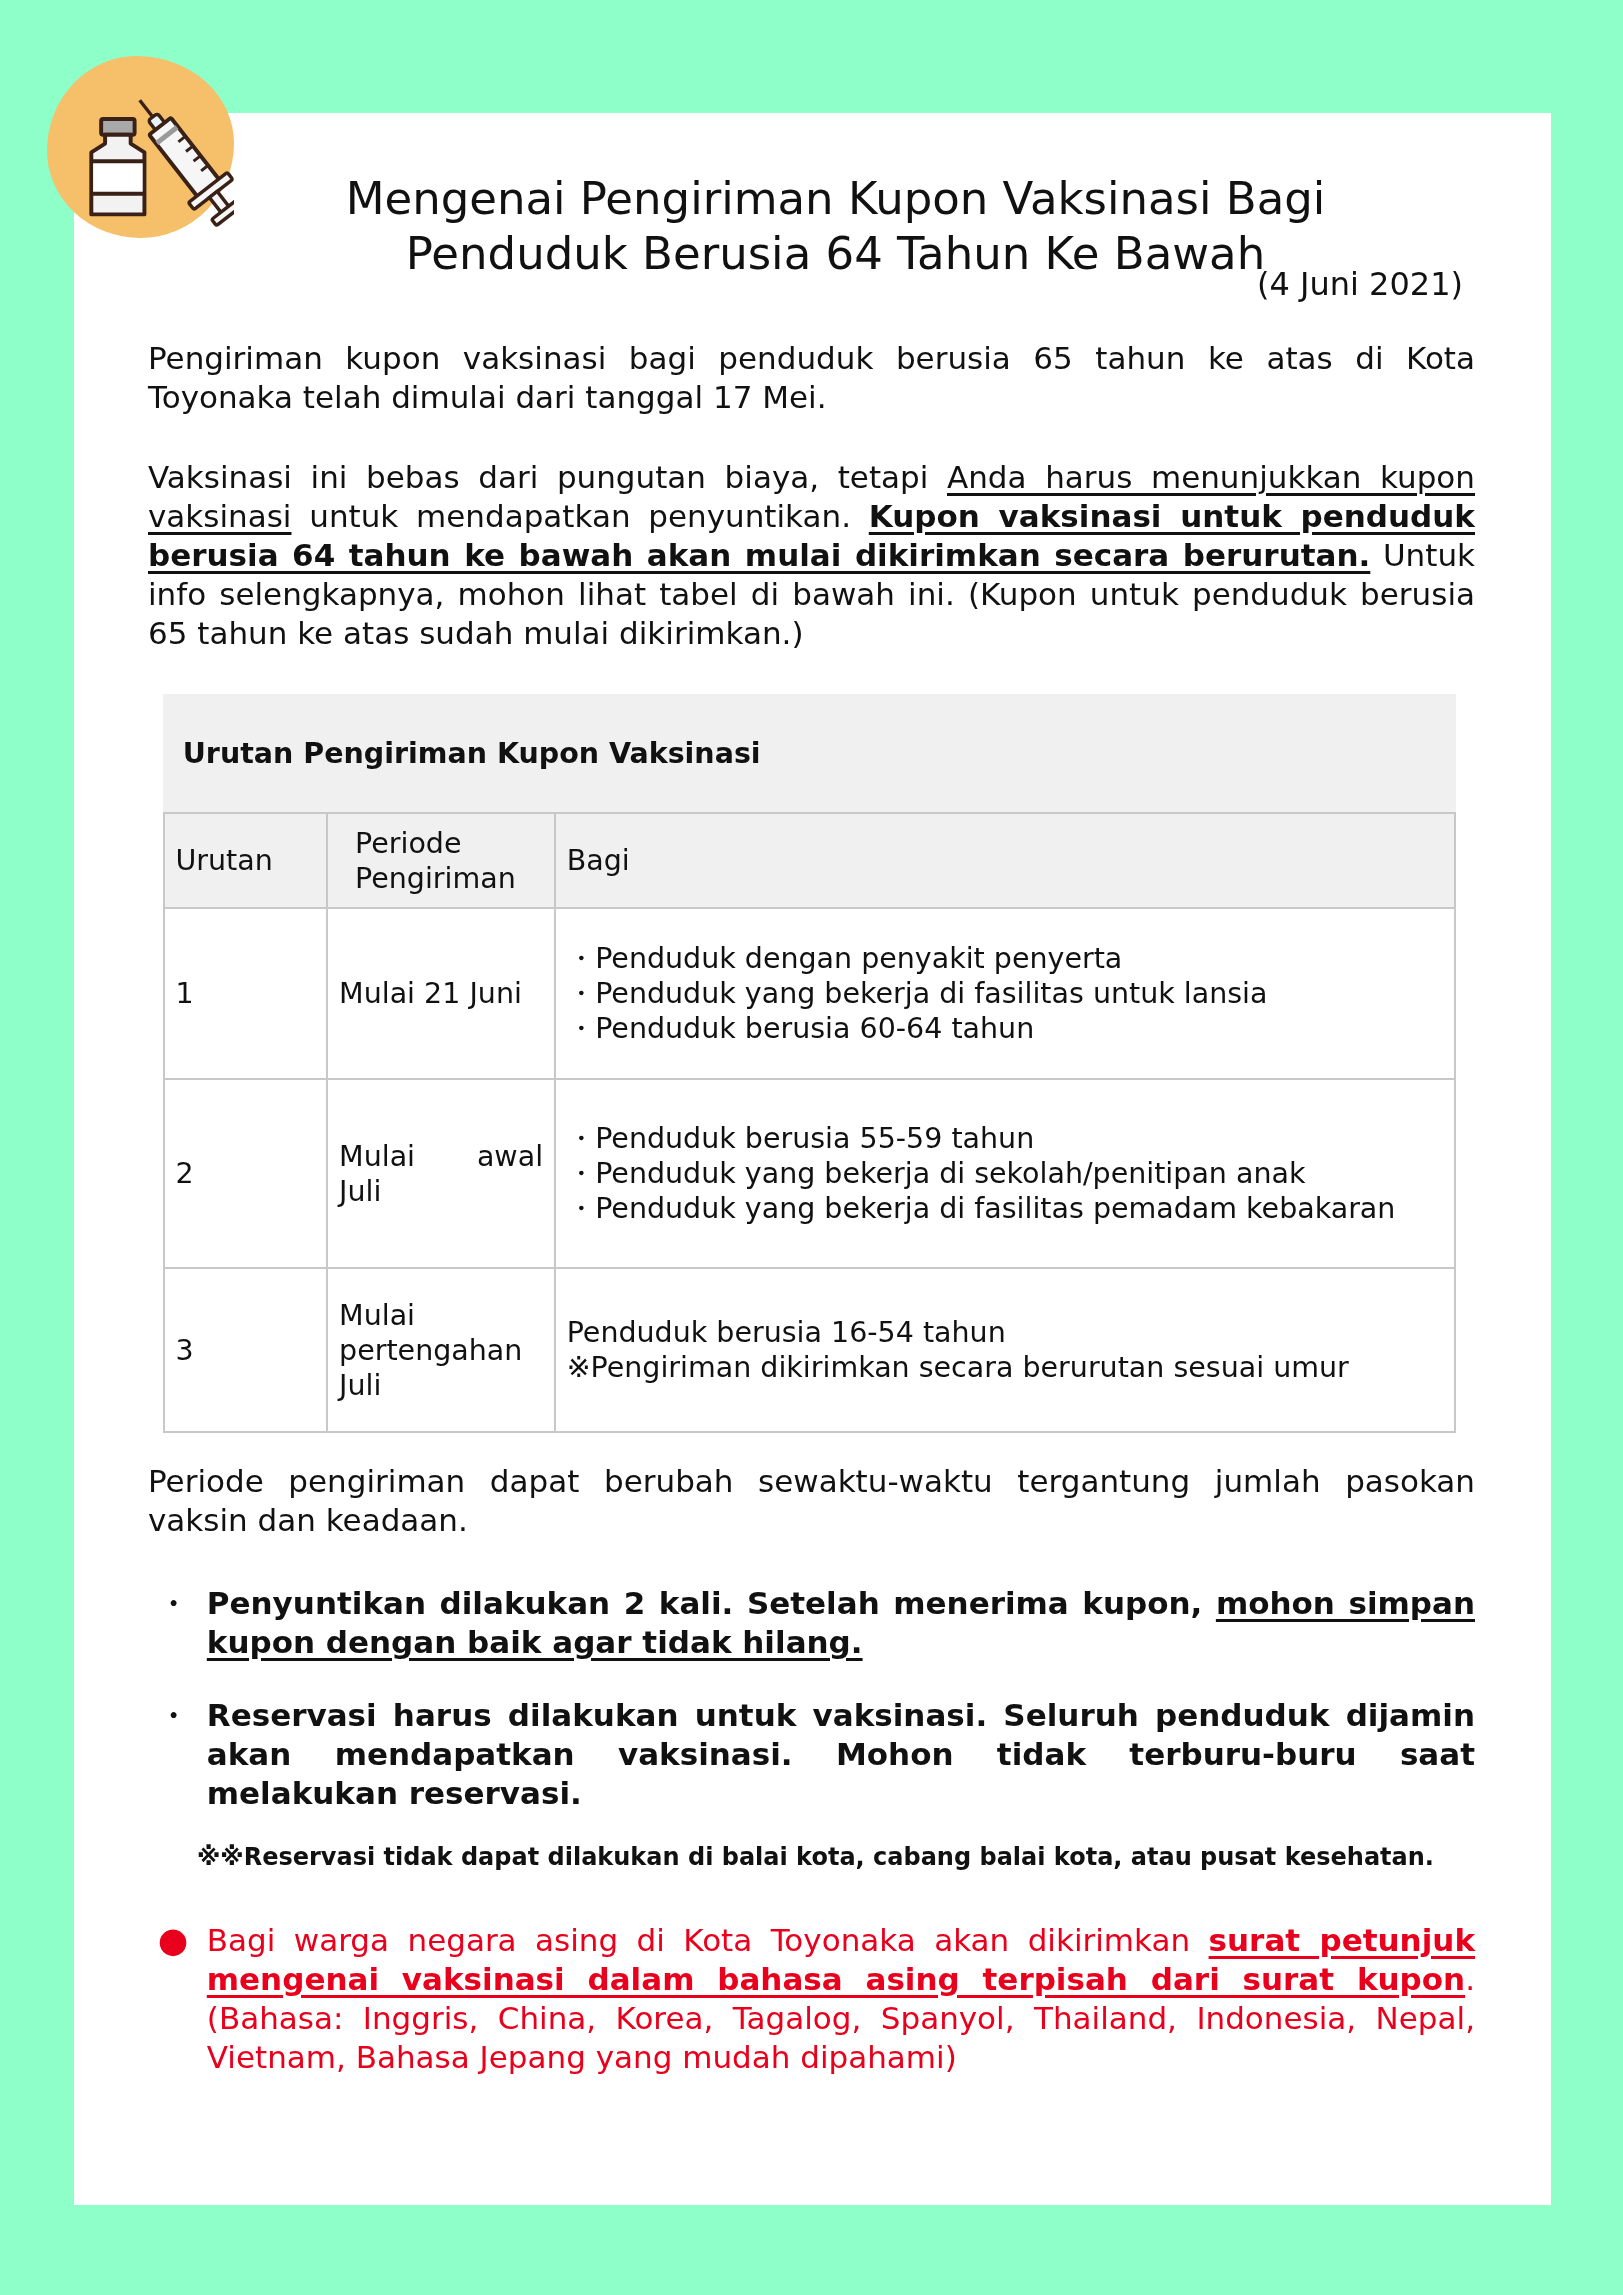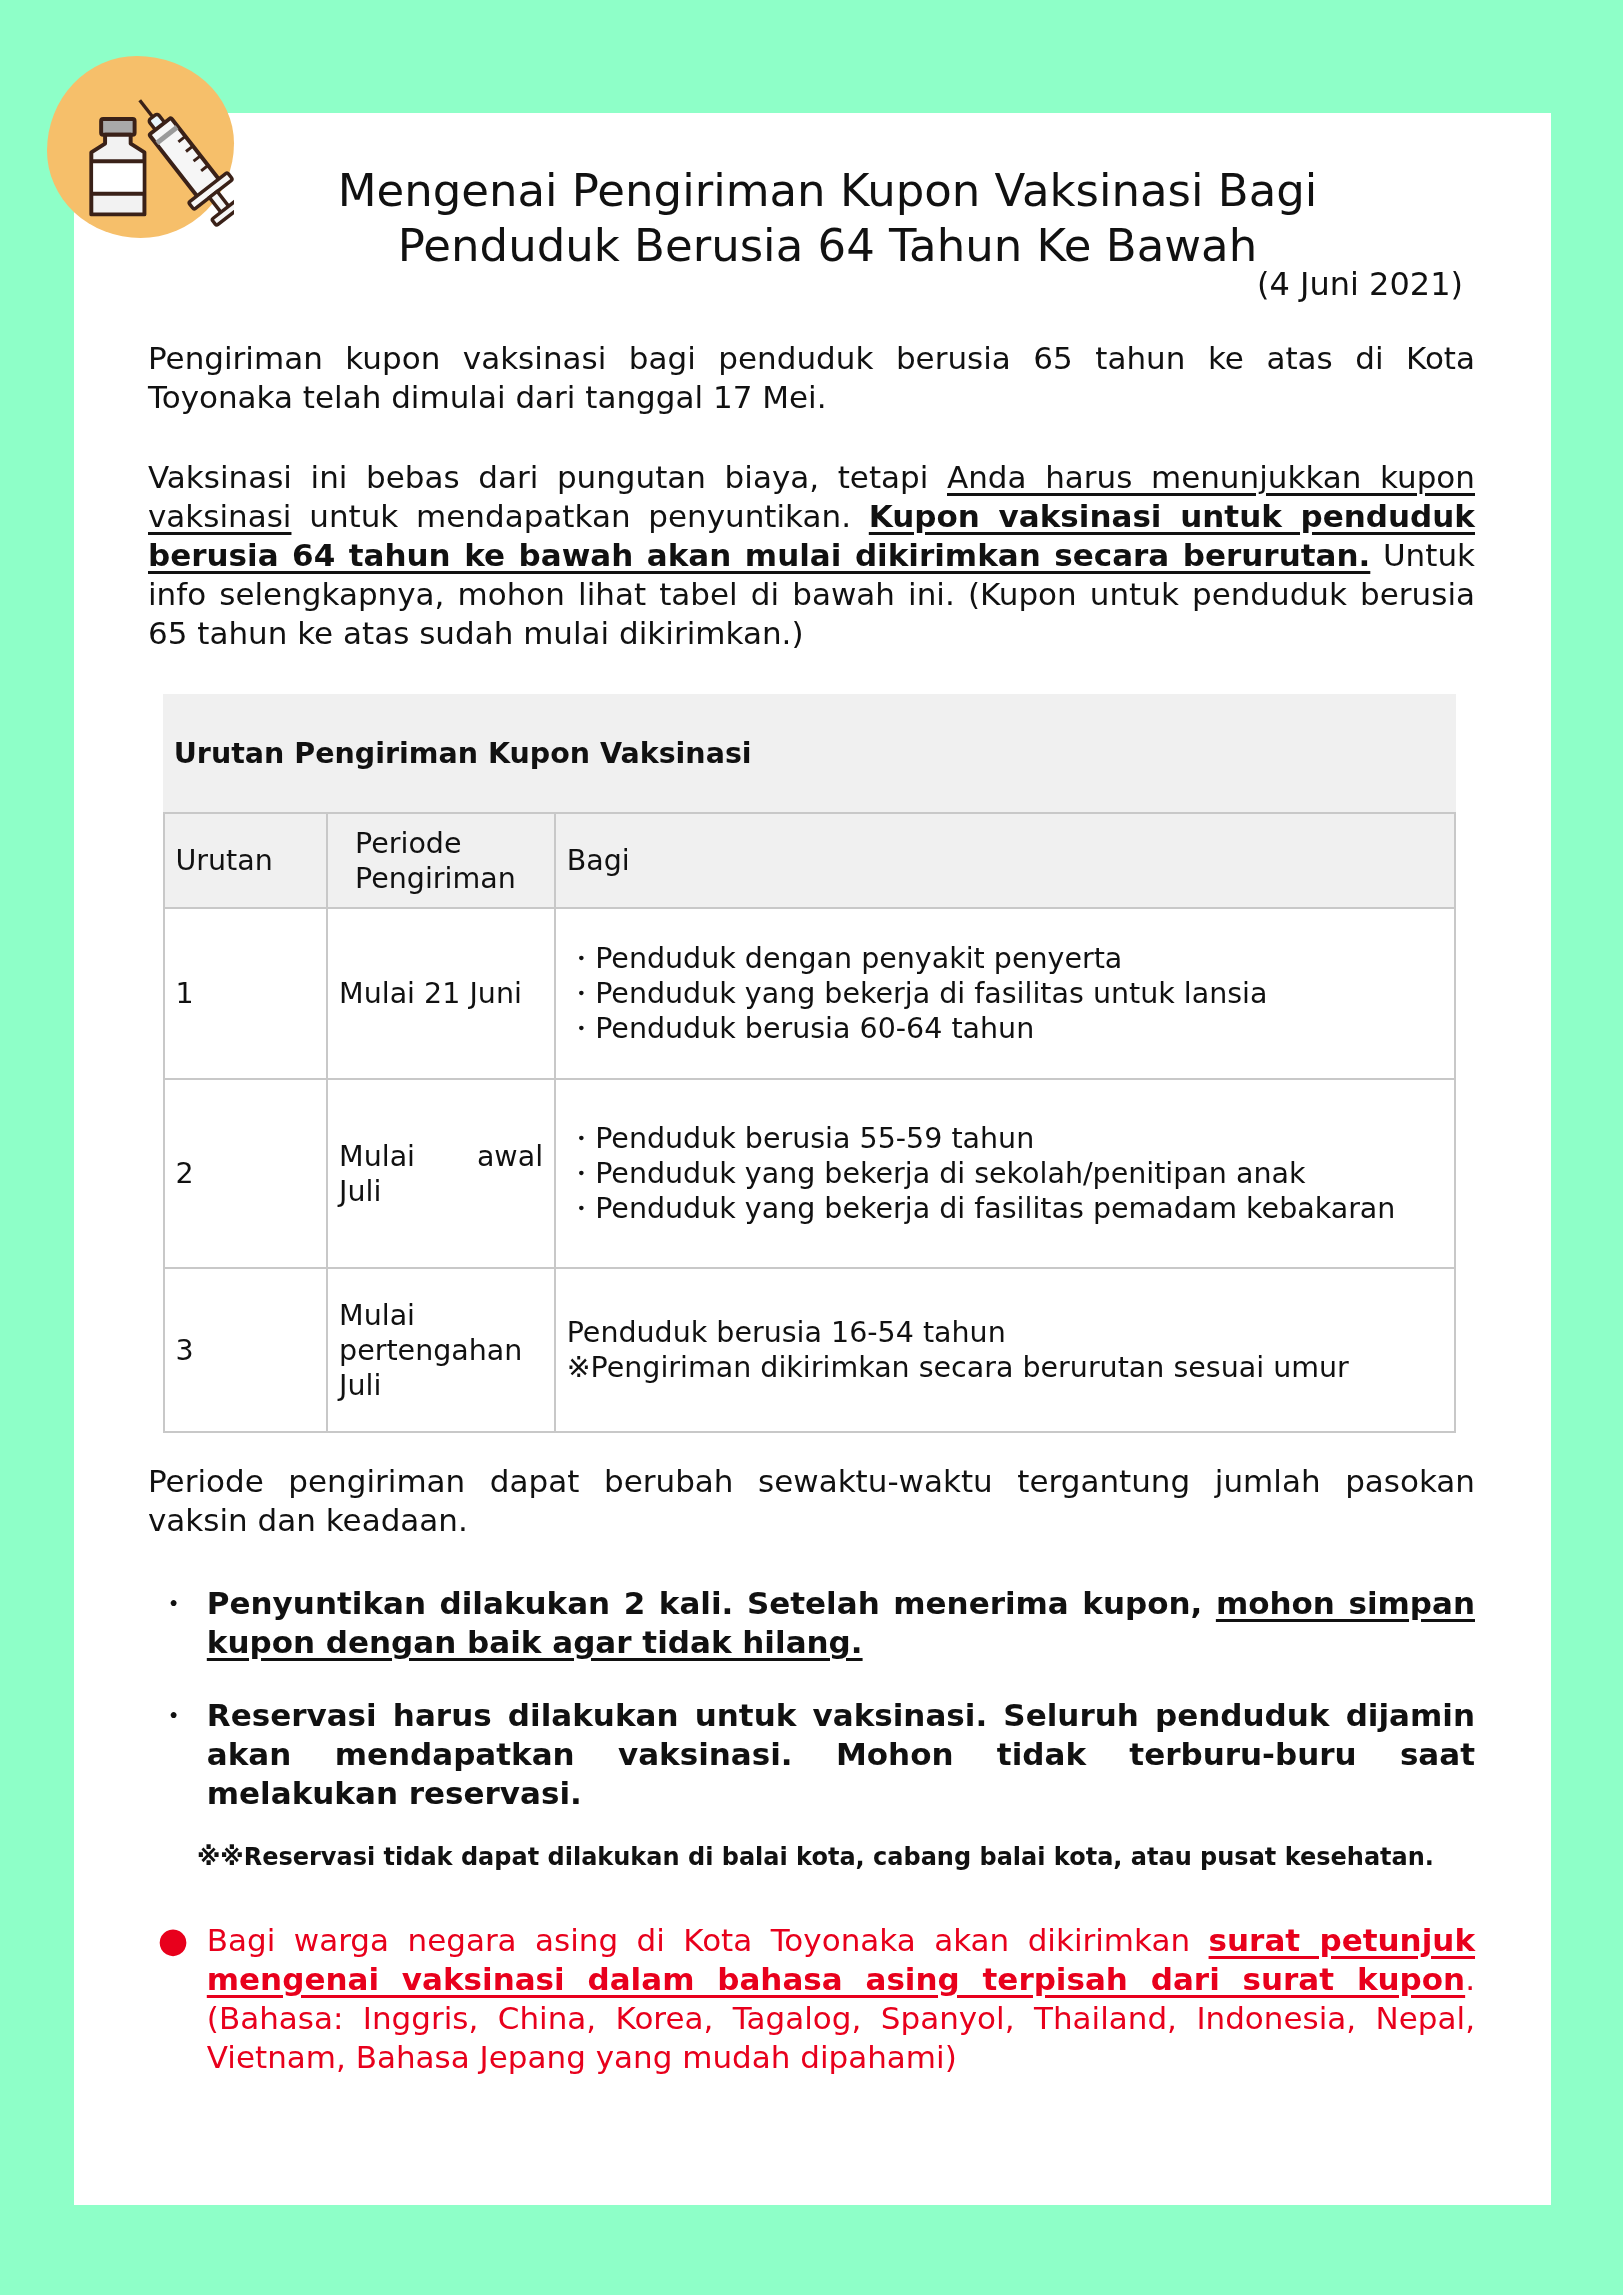--- a/index.html
+++ b/index.html
@@ -25,21 +25,21 @@
     background: #f6bf6a;
   }
   .icon-blob svg { position: absolute; left: 0; top: 0; width: 100%; height: 100%; }
 
   .title {
     position: absolute;
     left: 206px; width: 1227px; top: 155px;
     text-align: center;
     font-size: 45px; line-height: 55px;
     font-weight: normal;
-    margin: 8px;
+    margin: 16px;
   }
   .date {
     position: absolute;
     right: 160px; top: 265px;
     font-size: 32px;
   }
   .content {
     position: absolute;
     left: 148px; width: 1327px; top: 339px;
   }
@@ -51,21 +51,21 @@
   .u { text-decoration: underline; text-decoration-thickness: 2.9px; text-underline-offset: 4.9px; }
   .b { font-weight: bold; }
 
   .table-wrap {
     margin: 0 18.7px 29.4px 14.7px;
     background: #f0f0f0;
   }
   .table-caption {
     height: 118px;
     display: flex; align-items: center;
-    padding-left: 11px;
+    padding-left: 20px;
     font-size: 28.5px; font-weight: bold;
     background: #f0f0f0;
   }
   table {
     width: 100%;
     border-collapse: collapse;
     font-size: 28.5px; line-height: 35px;
     background: #fff;
   }
   th, td {

